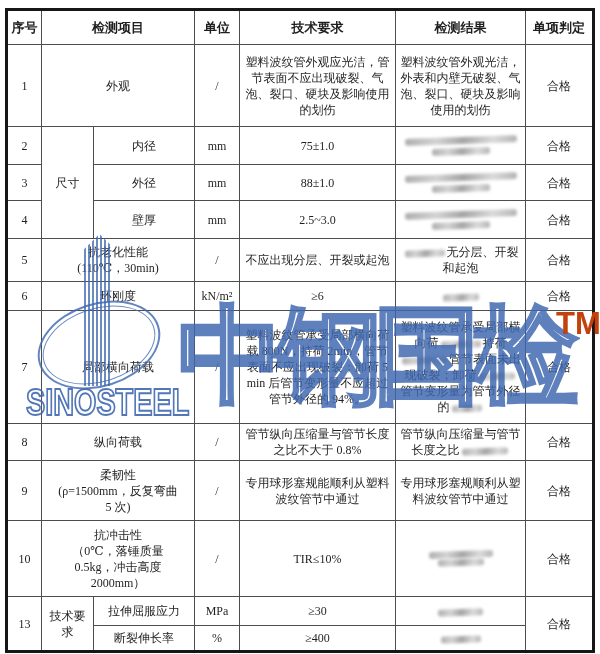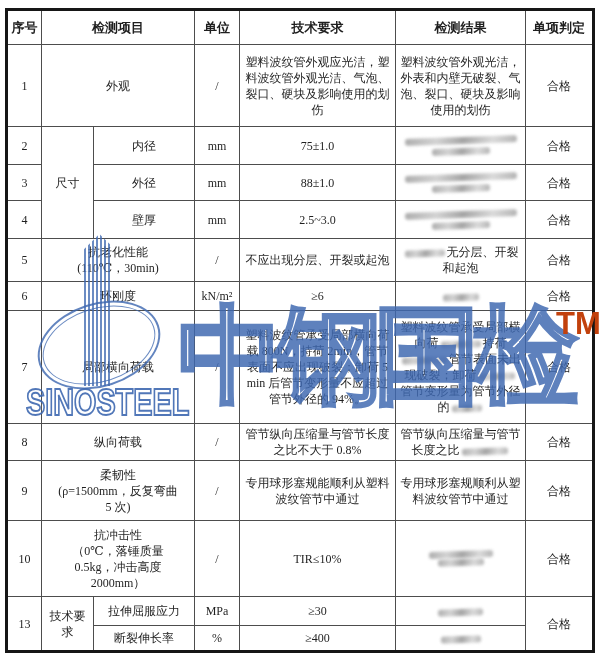--- a/index.html
+++ b/index.html
@@ -115,21 +115,21 @@
         <th>单位</th>
         <th>技术要求</th>
         <th>检测结果</th>
         <th>单项判定</th>
       </tr>
 
       <tr style="height:82px">
         <td>1</td>
         <td colspan="2">外观</td>
         <td>/</td>
-        <td class="longtxt">塑料波纹管外观应光洁，塑料波纹管外观光洁、气泡、裂口、硬块及影响使用的划伤</td>
+        <td class="longtxt">塑料波纹管外观应光洁，管节表面不应出现破裂、气泡、裂口、硬块及影响使用的划伤</td>
         <td class="longtxt">塑料波纹管外观光洁，外表和内壁无破裂、气泡、裂口、硬块及影响使用的划伤</td>
         <td>合格</td>
       </tr>
 
       <tr style="height:38px">
         <td>2</td>
         <td rowspan="3">尺寸</td>
         <td>内径</td>
         <td>mm</td>
         <td>75±1.0</td>

